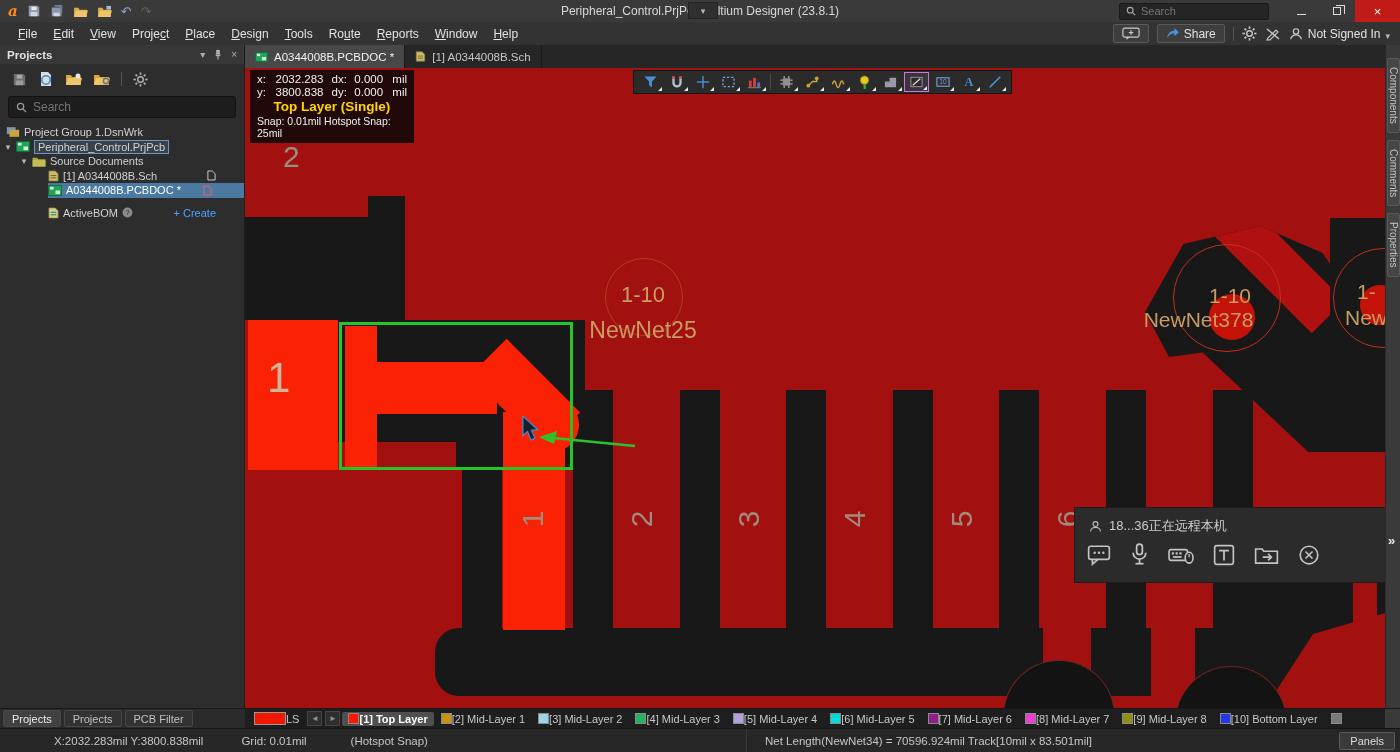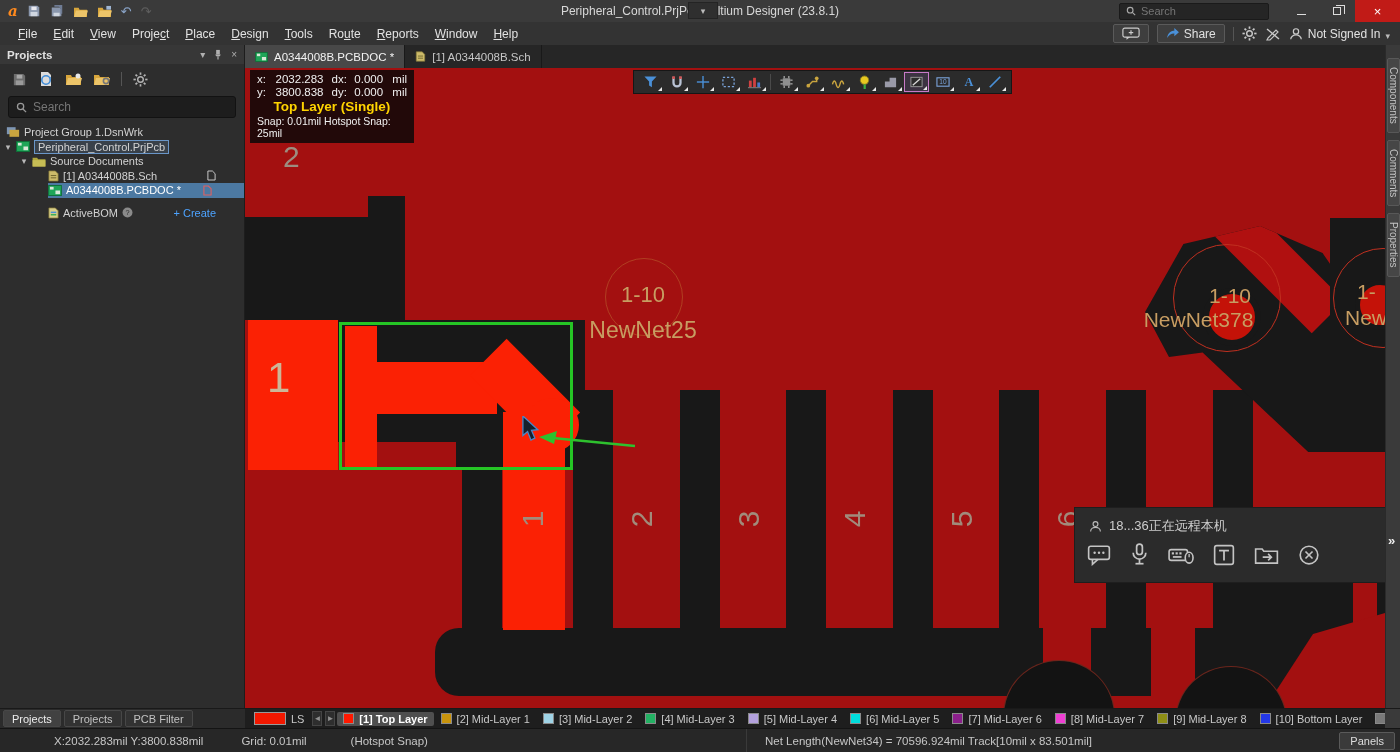--- a/index.html
+++ b/index.html
@@ -88,21 +88,21 @@
   .right-strip{width:15px;background:#3a3a3a;display:flex;flex-direction:column;align-items:center;padding-top:13px;gap:7px;flex:0 0 15px;position:relative;border-left:1px solid #2a2a2a;}
   .vtab{writing-mode:vertical-rl;font-size:10px;color:#c3c3c3;background:#464646;border:1px solid #585858;border-radius:2px;padding:8px 0;width:13px;text-align:center;}
   .strip-chev{position:absolute;top:488px;left:2px;color:#eee;font-size:13px;font-weight:bold;}
 
   
   .bottom-row{height:20px;display:flex;background:#2b2b2b;border-top:1px solid #191919;flex:0 0 20px;}
   .panel-tabs{width:245px;display:flex;gap:3px;padding:1px 3px;flex:0 0 245px;}
   .ptab{font-size:11px;color:#c2c2c2;padding:0 8px;border:1px solid #474747;border-radius:2px;background:#323232;display:flex;align-items:center;}
   .ptab.active{background:#414141;color:#ececec;}
   .layer-bar{flex:1;background:#1e1e1e;display:flex;align-items:center;gap:1px;padding:0 3px;font-size:11px;color:#c8c8c8;overflow:hidden;white-space:nowrap;}
-  .ltab{display:flex;align-items:center;gap:5px;padding:1px 6px;}
+  .ltab{display:flex;align-items:center;padding:1px 6px;}
   .ltab.active{background:#4f4f4f;color:#fff;font-weight:bold;border-radius:2px;}
   .ltab.disabled{color:#828282;}
   .sw{width:11px;height:11px;border:1px solid #8a8a8a;flex:0 0 11px;}
   .ls-sw{width:32px;height:13px;background:#f21800;border:1px solid #999;}
   .nav-ar{width:15px;height:15px;background:#2e2e2e;border:1px solid #454545;color:#909090;font-size:8px;display:flex;align-items:center;justify-content:center;margin:0 1px;}
 
   
   .status-bar{height:24px;background:#272727;border-top:1px solid #141414;display:flex;align-items:center;font-size:11.5px;color:#c6c6c6;flex:0 0 24px;padding-left:46px;}
   .st-left{width:700px;display:flex;align-items:center;flex:0 0 700px;}
   .st-left .coords{margin-left:8px;}

